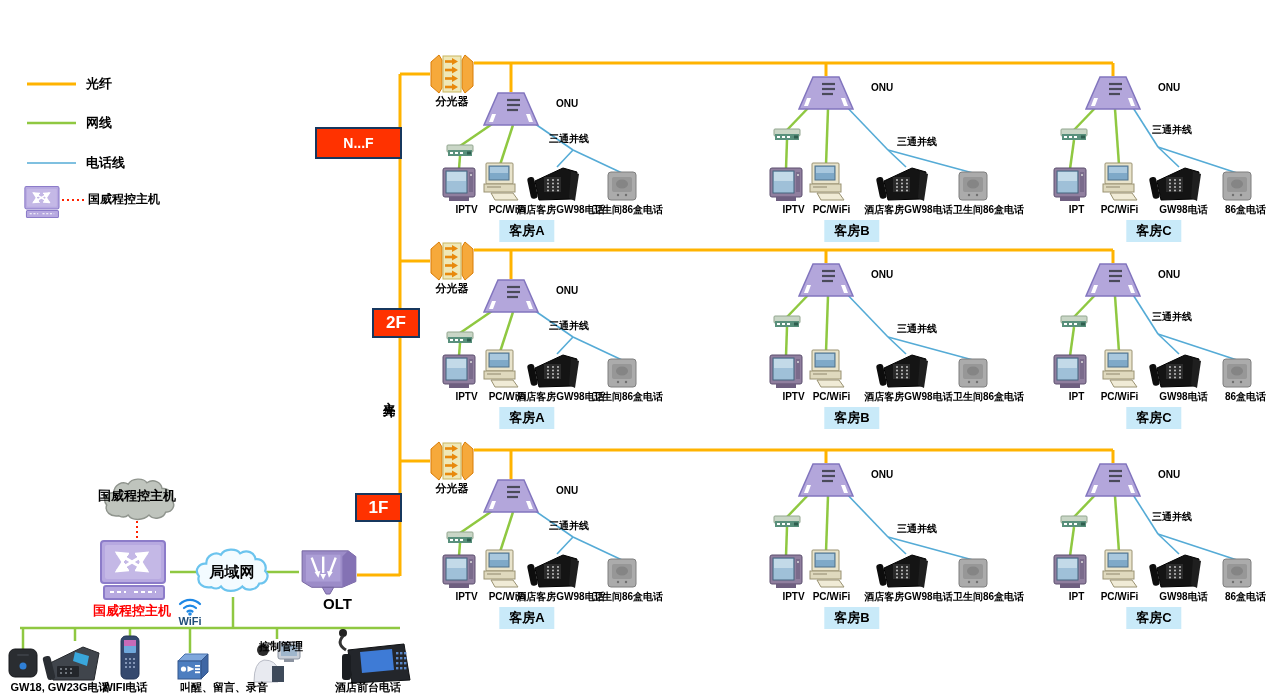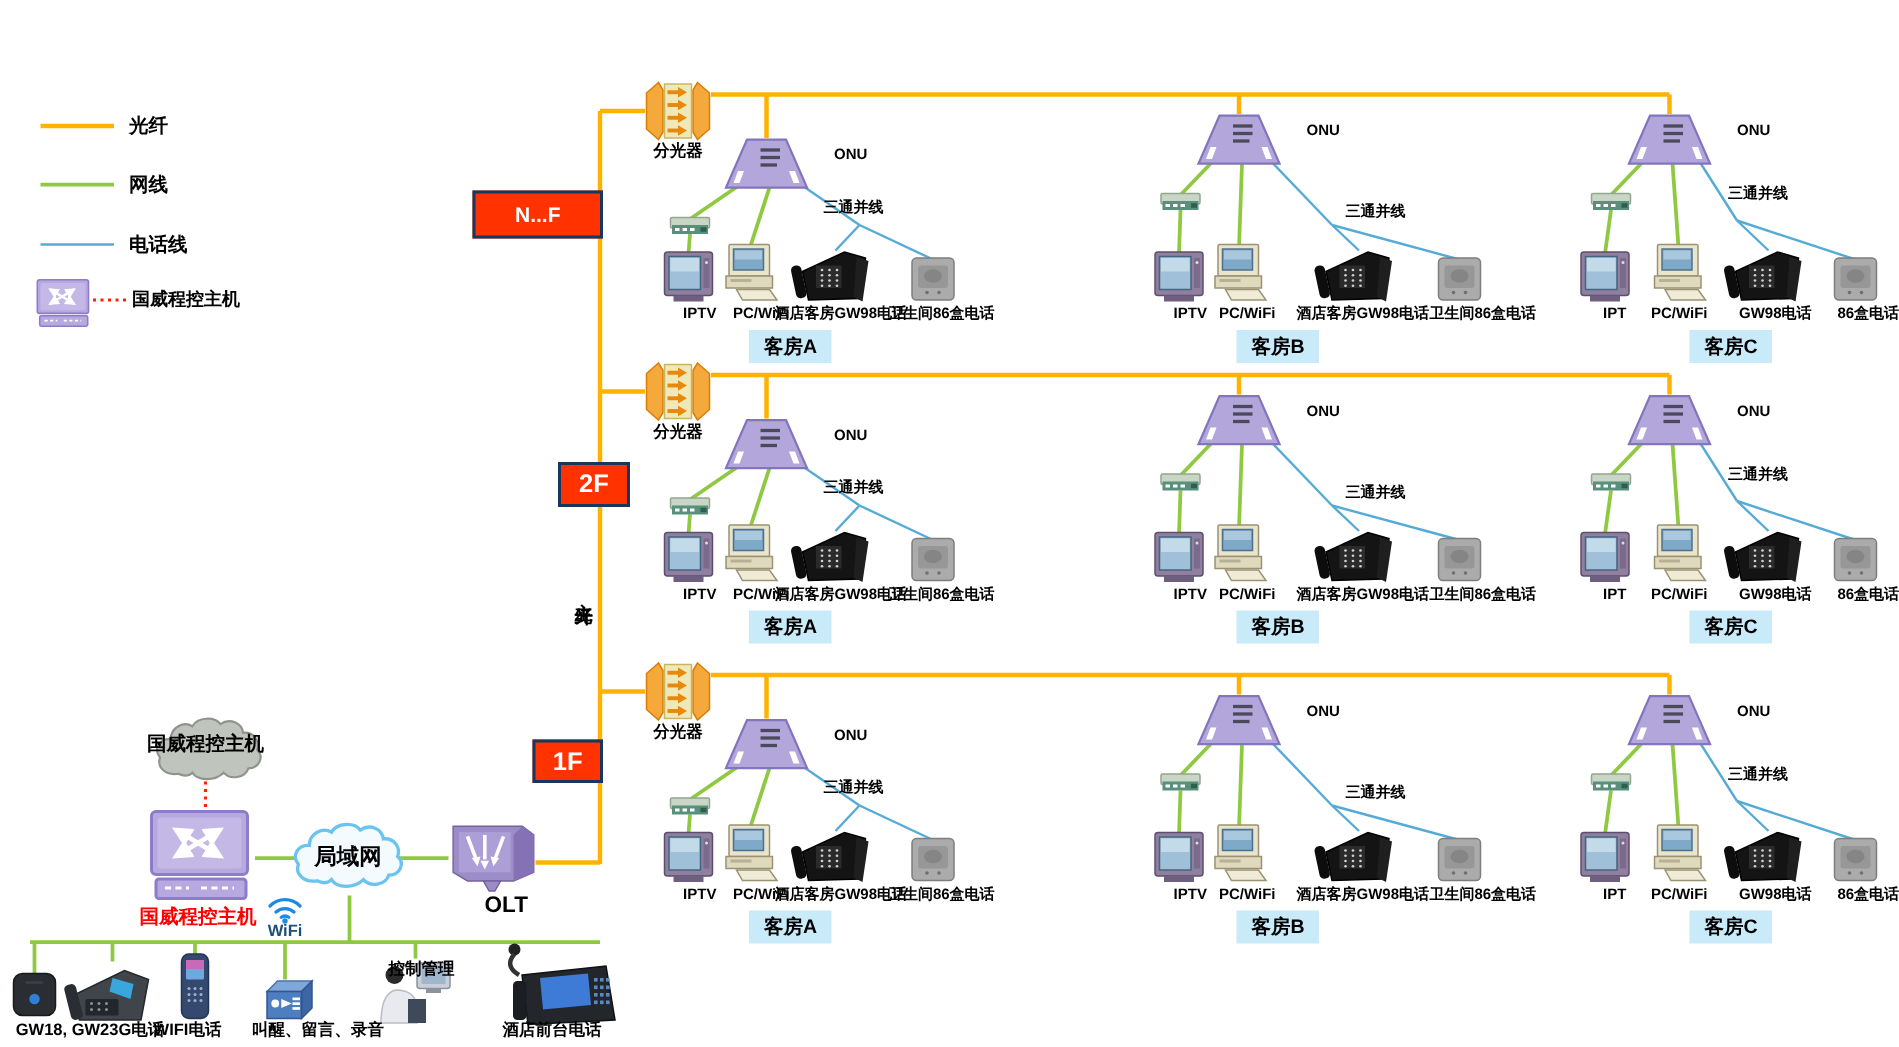--- a/index.html
+++ b/index.html
@@ -132,21 +132,21 @@
   <span class="lbl vert" style="left:382px;top:392px">主光纤</span>
 
   <span class="lbl b13 ctr" style="left:137px;top:489px">国威程控主机</span>
   <span class="lbl b13 red ctr" style="left:132px;top:604px">国威程控主机</span>
   <span class="lbl b11 navy ctr" style="left:190px;top:615px">WiFi</span>
   <span class="lbl ctr" style="left:232px;top:564px;font-size:15px;font-weight:bold">局域网</span>
   <span class="lbl ctr mono" style="left:330px;top:596px;font-size:15px;font-weight:bold">OLT</span>
 
   <span class="lbl b11 ctr" style="left:60px;top:681px">GW18, GW23G电话</span>
   <span class="lbl b11 ctr" style="left:125px;top:681px">WIFI电话</span>
-  <span class="lbl b11 ctr" style="left:212px;top:681px">叫醒、留言、录音</span>
+  <span class="lbl b11 ctr" style="left:224px;top:681px">叫醒、留言、录音</span>
   <span class="lbl b11 ctr" style="left:281px;top:640px">控制管理</span>
   <span class="lbl b11 ctr" style="left:368px;top:681px">酒店前台电话</span>
 <div class="floorbox" style="left:315px;top:127px;width:83px;height:28px;font-size:14px">
       <span>N...F</span>
     </div>
     <svg class="abs" style="left:427px;top:55px" width="50" height="38" viewBox="0 0 50 38">
       <polygon points="12,0 4,7 4,31 12,38 15,33 15,5" fill="#F6A93B" stroke="#D97D06"></polygon>
  <polygon points="38,0 46,7 46,31 38,38 35,33 35,5" fill="#F6A93B" stroke="#D97D06"></polygon>
  <rect x="16" y="1" width="18" height="36" fill="#EFE8B8" stroke="#C9B661"></rect>
       <rect x="18" y="5.2" width="7" height="2.6" fill="#E8890C"></rect>

